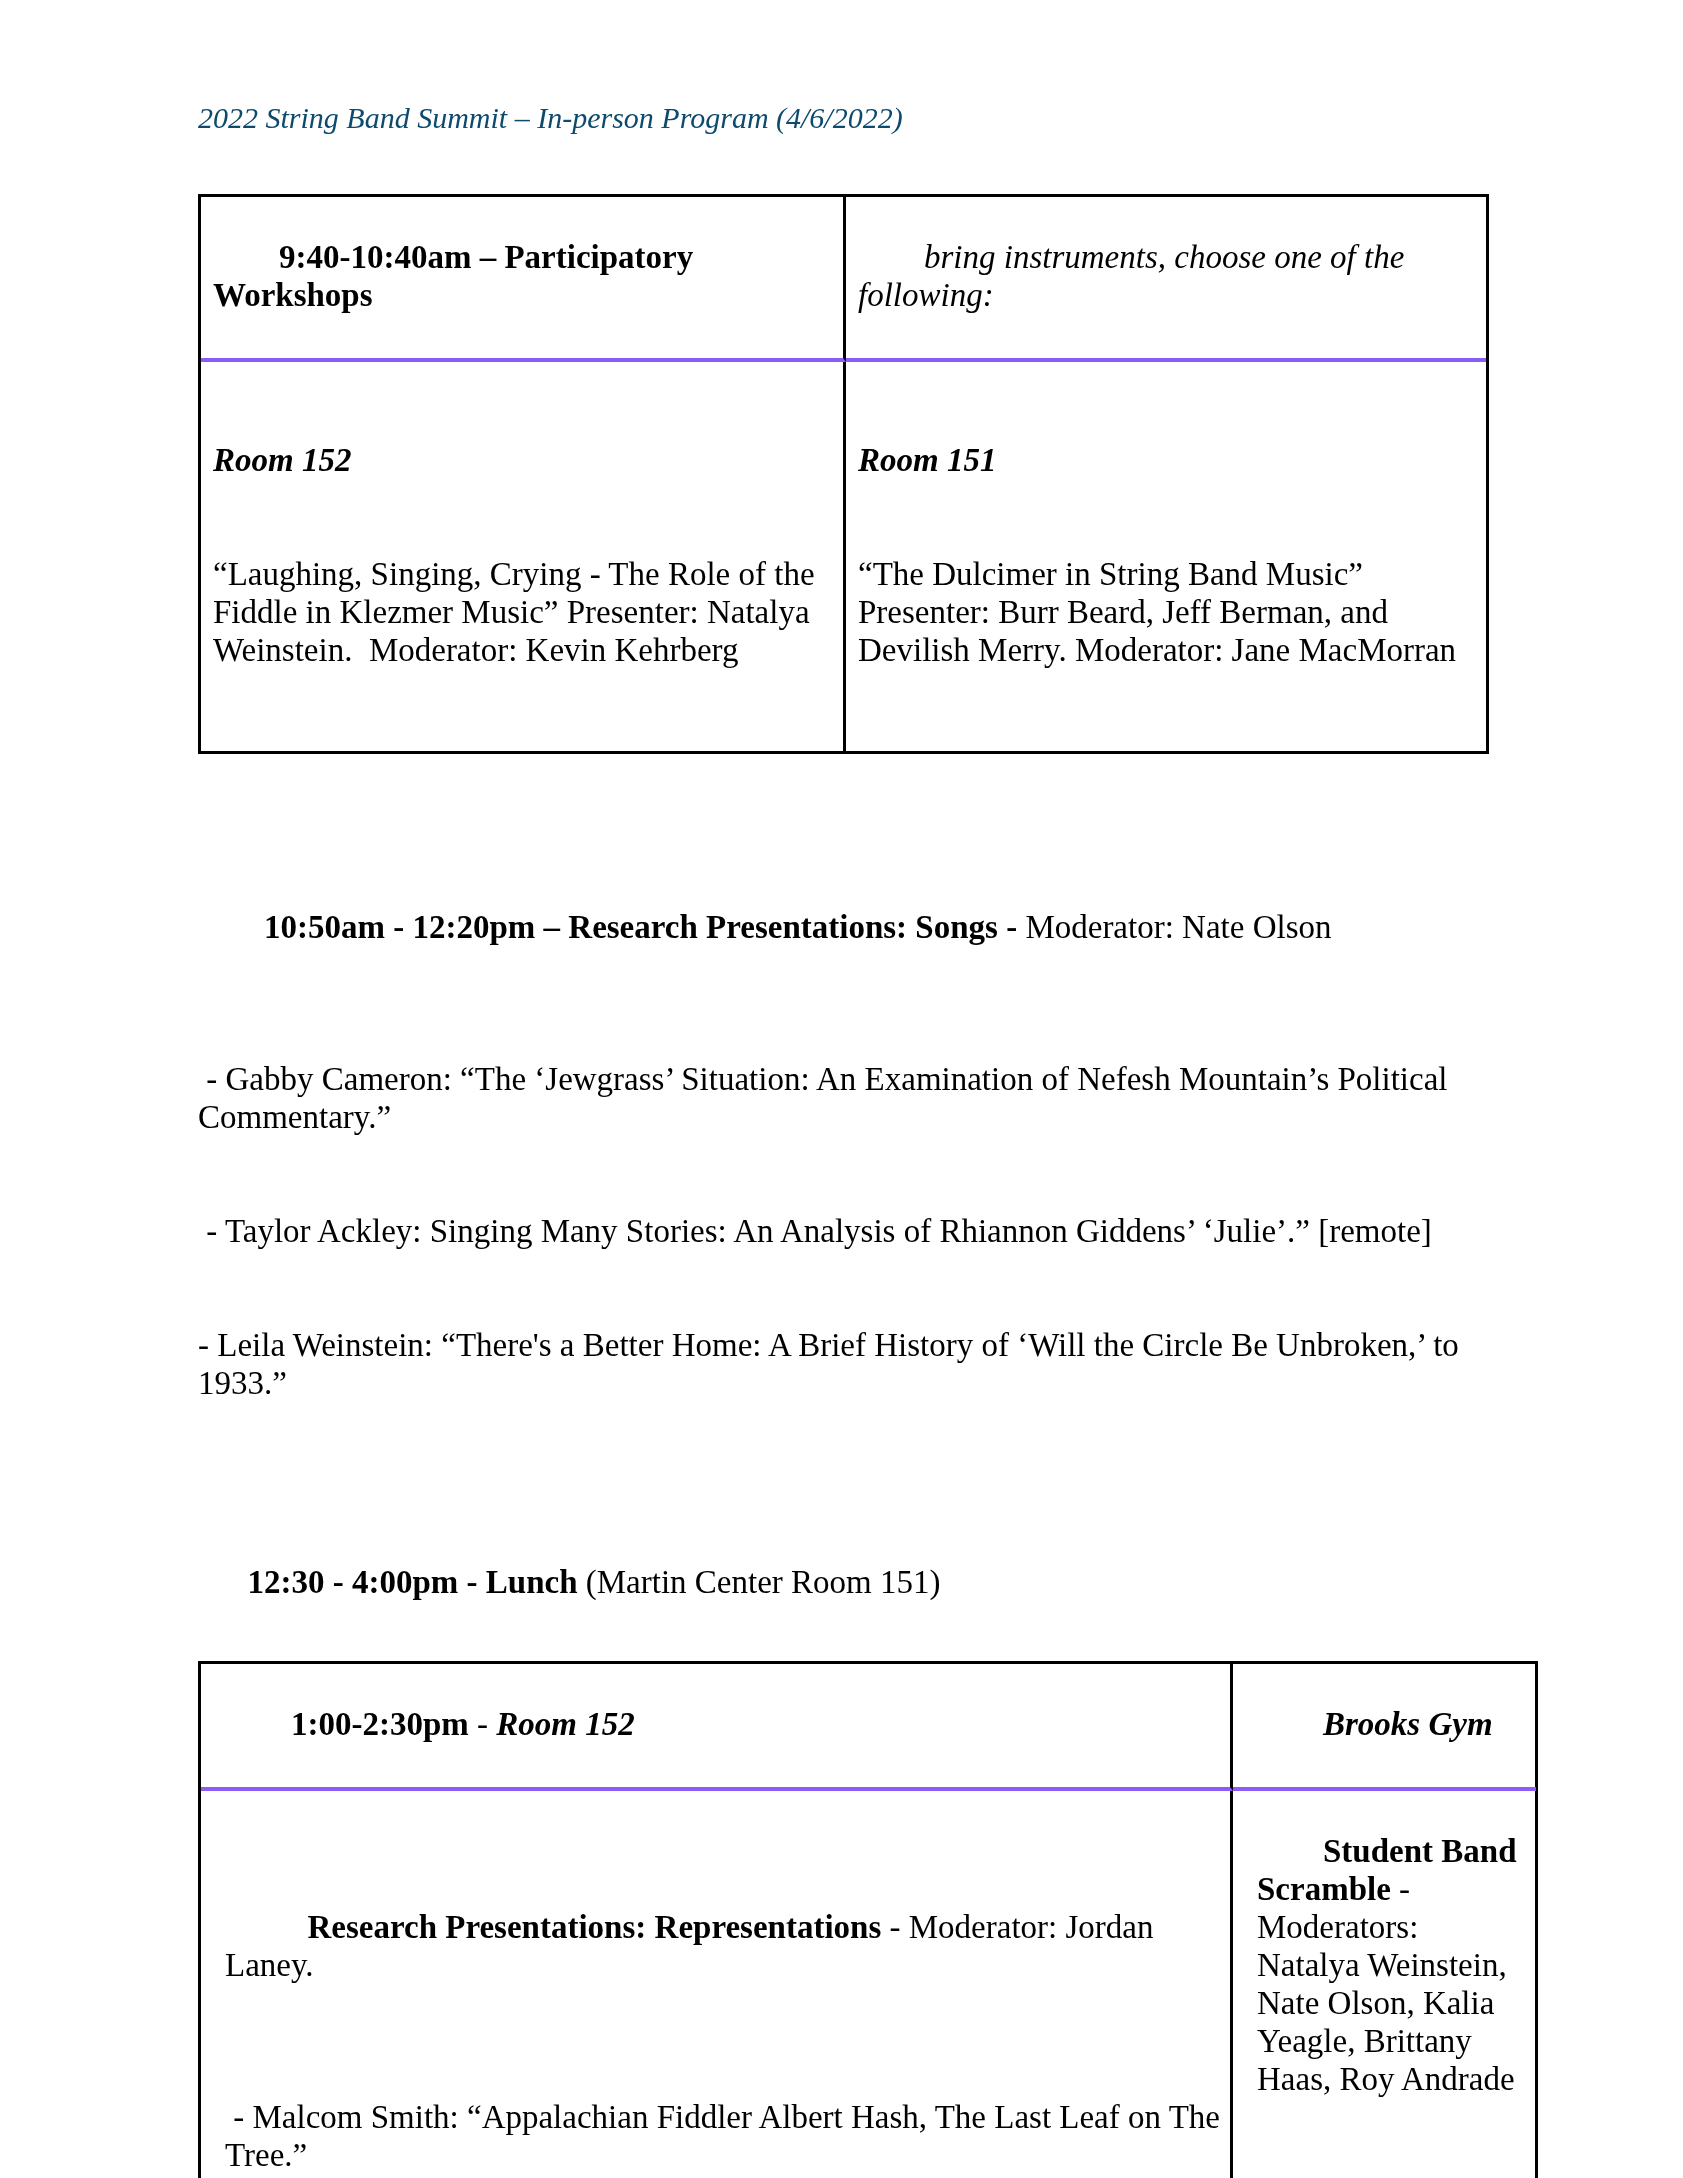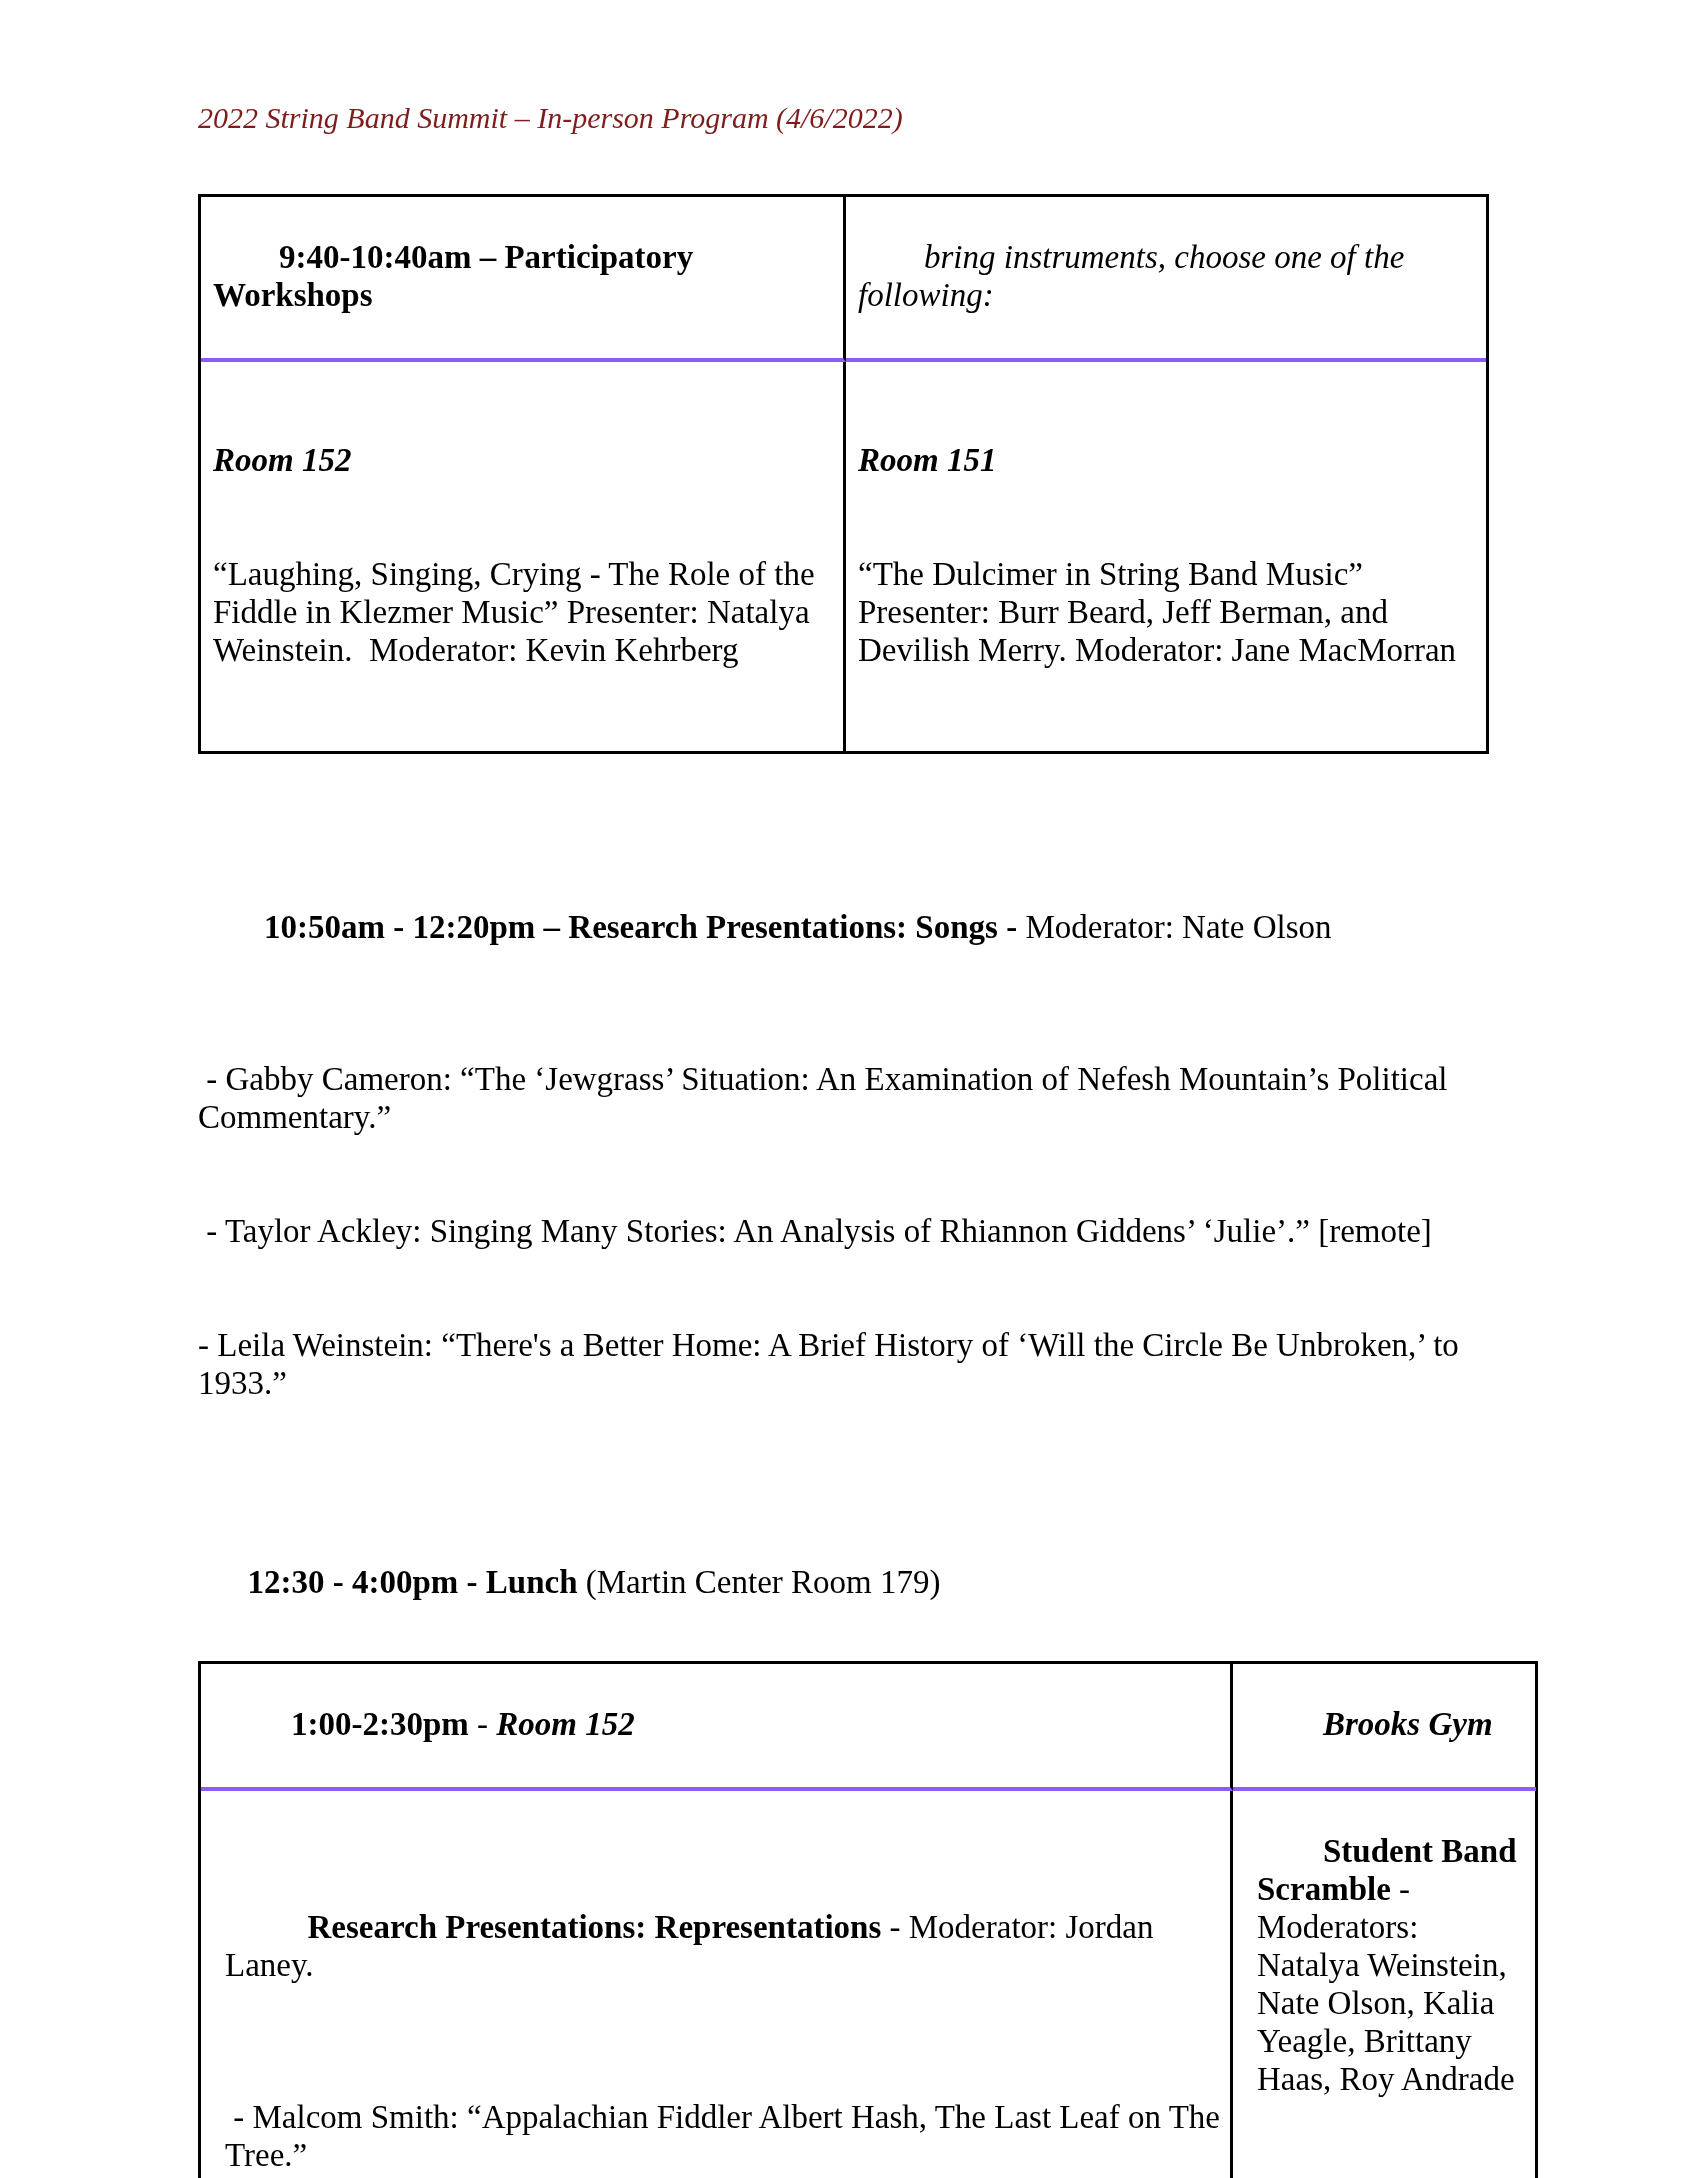--- a/index.html
+++ b/index.html
@@ -8,21 +8,21 @@
     width: 1683px; height: 2178px;
     background: #ffffff;
     font-family: "Liberation Serif", serif;
     font-size: 33px;
     line-height: 38px;
     color: #000000;
     overflow: hidden;
   }
   .content { padding: 99px 0 0 198px; }
   .doc-title {
-    color: #7f1d1d;
+    color: #0c4a6e;
     font-style: italic;
     font-size: 30px;
     line-height: 38px;
     margin: 0 0 57px 0;
     white-space: pre-wrap;
   }
   .b  { font-weight: bold; }
   .i  { font-style: italic; }
   .bi { font-weight: bold; font-style: italic; }
   .para, .line, .cell, .cell div { white-space: pre-wrap; }
@@ -68,21 +68,21 @@
     <div class="para sec-songs">
       <div class="line">
         <span class="b">10:50am - 12:20pm – Research Presentations: Songs -</span><span> Moderator: Nate Olson</span>
       </div>
       <div class="line"> - Gabby Cameron: “The ‘Jewgrass’ Situation: An Examination of Nefesh Mountain’s Political Commentary.”</div>
       <div class="line"> - Taylor Ackley: Singing Many Stories: An Analysis of Rhiannon Giddens’ ‘Julie’.” [remote]</div>
       <div class="line">- Leila Weinstein: “There's a Better Home: A Brief History of ‘Will the Circle Be Unbroken,’ to 1933.”</div>
     </div>
 
     <div class="para sec-lunch">
-      <span class="b">12:30 - 4:00pm - Lunch</span><span> (Martin Center Room 179)</span>
+      <span class="b">12:30 - 4:00pm - Lunch</span><span> (Martin Center Room 151)</span>
     </div>
 
     <div class="tbl t2">
       <div class="cell cl hdr">
         <span class="b">1:00-2:30pm</span><span> - </span><span class="bi">Room 152</span>
       </div>
       <div class="cell hdr">
         <span class="bi">Brooks Gym</span>
       </div>
       <div class="cell cl">

